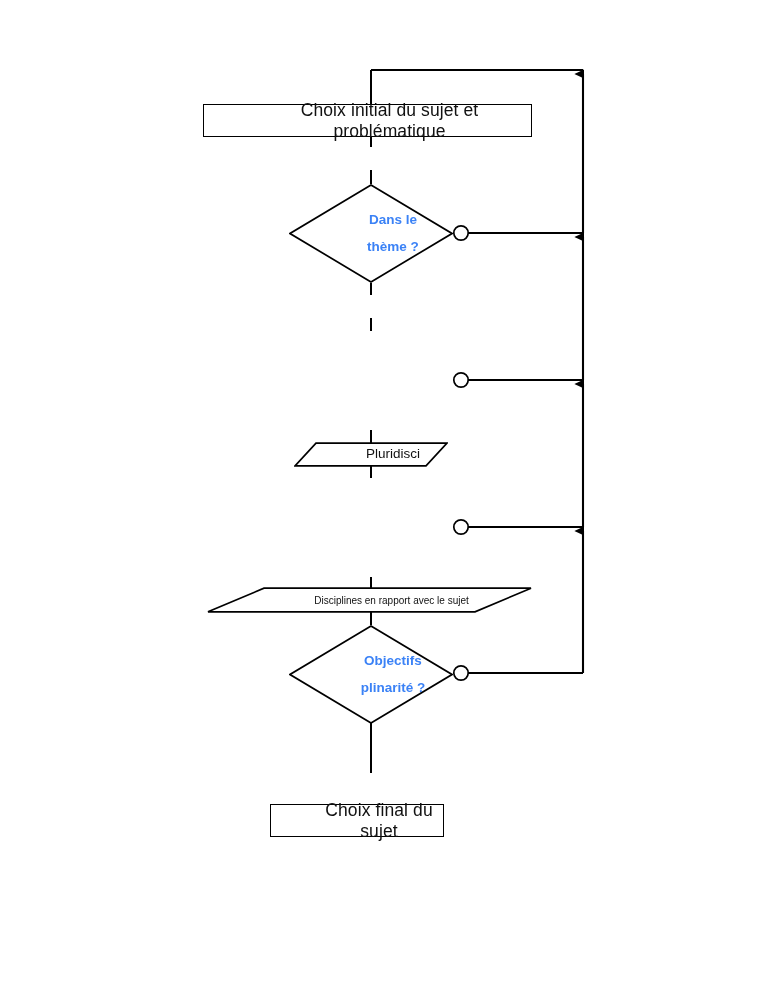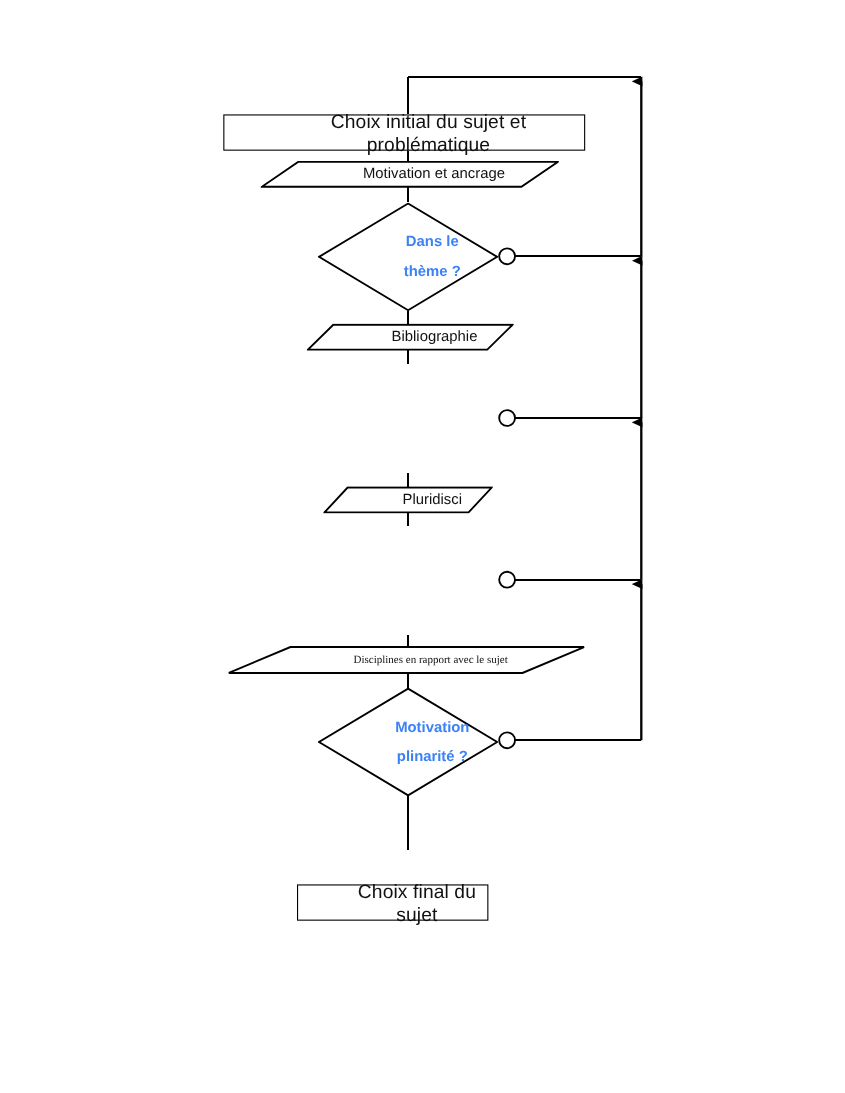--- a/index.html
+++ b/index.html
@@ -75,66 +75,54 @@
       <circle cx="461" cy="380" r="7.2"></circle>
       <circle cx="461" cy="527" r="7.2"></circle>
       <circle cx="461" cy="673" r="7.2"></circle>
     </g>
   </svg>
 
   <div class="node rect" style="left:203px;top:104px;width:329px;height:33px;">
     <span class="txt">Choix initial du sujet et problématique</span>
   </div>
 
-  <div class="node para" style="left:237px;top:146px;width:271px;height:25px;">
-    <svg class="shape" viewBox="0 0 271 25" preserveAspectRatio="none">
-      <polygon points="34,1.2 270,1.2 237,23.8 1,23.8" fill="#fff" stroke="#000" stroke-width="1.7" vector-effect="non-scaling-stroke"></polygon>
-    </svg>
-    <span class="txt">Motivation et ancrage</span>
-  </div>
 
   <div class="node diam" style="left:289px;top:184px;width:164px;height:99px;">
     <svg class="shape" viewBox="0 0 164 99" preserveAspectRatio="none">
       <polygon points="82,1 163,49.5 82,98 1,49.5" fill="#fff" stroke="#000" stroke-width="1.7" vector-effect="non-scaling-stroke"></polygon>
     </svg>
     <div class="txt">
       <div>Dans le</div>
       <div>thème ?</div>
     </div>
   </div>
 
-  <div class="node para" style="left:279px;top:294px;width:188px;height:25px;">
-    <svg class="shape" viewBox="0 0 188 25" preserveAspectRatio="none">
-      <polygon points="24,1.2 187,1.2 164,23.8 1,23.8" fill="#fff" stroke="#000" stroke-width="1.7" vector-effect="non-scaling-stroke"></polygon>
-    </svg>
-    <span class="txt">Bibliographie</span>
-  </div>
 
 
   <div class="node para" style="left:294px;top:442px;width:154px;height:25px;">
     <svg class="shape" viewBox="0 0 154 25" preserveAspectRatio="none">
       <polygon points="22,1.2 153,1.2 132,23.8 1,23.8" fill="#fff" stroke="#000" stroke-width="1.7" vector-effect="non-scaling-stroke"></polygon>
     </svg>
     <span class="txt">Pluridisci</span>
   </div>
 
 
-  <div class="node para small" style="left:207px;top:587px;width:325px;height:26px;font-family:Liberation Serif, serif;">
+  <div class="node para small" style="left:207px;top:587px;width:325px;height:26px;">
     <svg class="shape" viewBox="0 0 325 26" preserveAspectRatio="none">
       <polygon points="57,1.2 324,1.2 268,24.8 1,24.8" fill="#fff" stroke="#000" stroke-width="1.7" vector-effect="non-scaling-stroke"></polygon>
     </svg>
     <span class="txt">Disciplines en rapport avec le sujet</span>
   </div>
 
   <div class="node diam" style="left:289px;top:625px;width:164px;height:99px;">
     <svg class="shape" viewBox="0 0 164 99" preserveAspectRatio="none">
       <polygon points="82,1 163,49.5 82,98 1,49.5" fill="#fff" stroke="#000" stroke-width="1.7" vector-effect="non-scaling-stroke"></polygon>
     </svg>
     <div class="txt">
-      <div>Motivation</div>
+      <div>Objectifs</div>
       <div>plinarité ?</div>
     </div>
   </div>
 
   <div class="node rect" style="left:270px;top:804px;width:174px;height:33px;">
     <span class="txt">Choix final du sujet</span>
   </div>
 
 </div>
 

